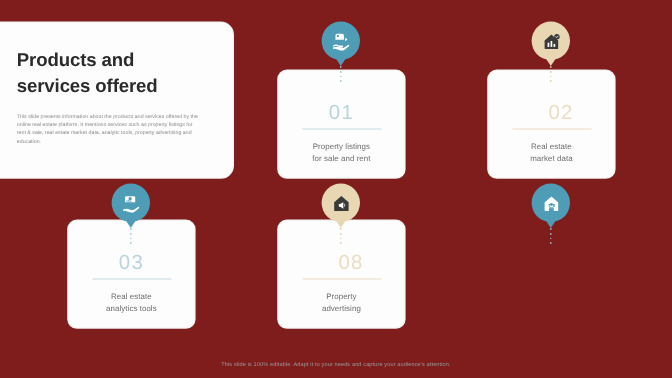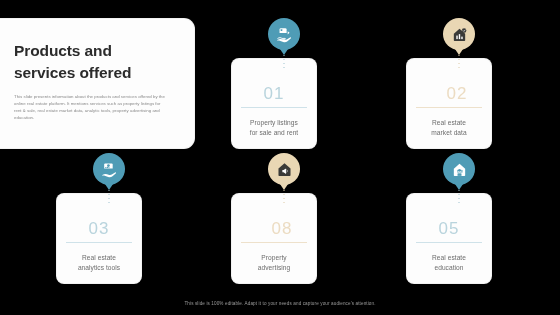--- a/index.html
+++ b/index.html
@@ -10,21 +10,21 @@
     width: 560px;
     height: 315px;
     background: #efefef;
     font-family: "Liberation Sans", sans-serif;
     overflow: hidden;
     position: relative;
   }
   .slide {
     position: absolute;
     inset: 0;
-    background: #000000;
+    background: #7f1d1d;
   }
 
   
   .title-panel {
     position: absolute;
     left: -14px;
     top: 19px;
     width: 208px;
     height: 129px;
     background: #fdfdfd;
@@ -51,27 +51,27 @@
     font-size: 4.35px;
     line-height: 1.62;
     color: #8a8a8a;
     letter-spacing: 0.02px;
     max-width: 152px;
   }
 
   
   .card {
     position: absolute;
-    width: 84px;
+    width: 105px;
     background: #fdfdfd;
     border-radius: 7px;
     box-shadow: 0 0 0 1px #f2f2f2;
   }
   .card-r1 { top: 59px; height: 89px; }
-  .card-r2 { top: 194px; height: 89px; }
+  .card-r2 { top: 184px; height: 89px; }
 
   .col1 { left: 57px; }
   .col2 { left: 232px; }
   .col3 { left: 407px; }
 
   .card-body {
     position: absolute;
     left: 0; right: 0;
     top: 26px;
     text-align: center;
@@ -249,28 +249,20 @@
   <div class="pin-dots dots-tan dots-r2 dots-d2"></div>
   <div class="pin pin-tan pin-p5">
     <svg width="17" height="17" viewBox="0 0 24 24" aria-hidden="true">
       <path d="M3.5 10.5L12 3.2l8.5 7.3V20a1 1 0 0 1-1 1h-15a1 1 0 0 1-1-1z" fill="#3a3a38"></path>
       <path d="M9 12.8v3.2h1.6l3.6 2.2v-7.6l-3.6 2.2z" fill="#ffffff"></path>
       <path d="M15.4 12.6c.8.9.8 2.2 0 3.1" fill="none" stroke="#ffffff" stroke-width="0.9" stroke-linecap="round"></path>
     </svg>
     <div class="pin-tail tail-tan"></div>
   </div>
 
-  <div class="card card-r2 col3">
-    <div class="card-body">
-      <div class="card-number num-teal">05</div>
-      <div class="card-rule rule-teal"></div>
-      <div class="card-label">Real estate
-education</div>
-    </div>
-  </div>
   <div class="pin-dots dots-teal dots-r2 dots-d3"></div>
   <div class="pin pin-teal pin-p6">
     <svg width="17" height="17" viewBox="0 0 24 24" aria-hidden="true">
       <path d="M4 10.8L12 4l8 6.8V20a1 1 0 0 1-1 1H5a1 1 0 0 1-1-1z" fill="#ffffff"></path>
       <path d="M8.2 13.2L12 11.4l3.8 1.8L12 15z" fill="#4f9cb6"></path>
       <path d="M9.6 14.2v2.1c0 .9 4.8.9 4.8 0v-2.1" fill="none" stroke="#4f9cb6" stroke-width="1.1"></path>
       <path d="M15.8 13.2v2.6" fill="none" stroke="#4f9cb6" stroke-width="0.9" stroke-linecap="round"></path>
       <rect x="9.2" y="17.6" width="5.6" height="3.4" fill="#4f9cb6"></rect>
     </svg>
     <div class="pin-tail tail-teal"></div>

